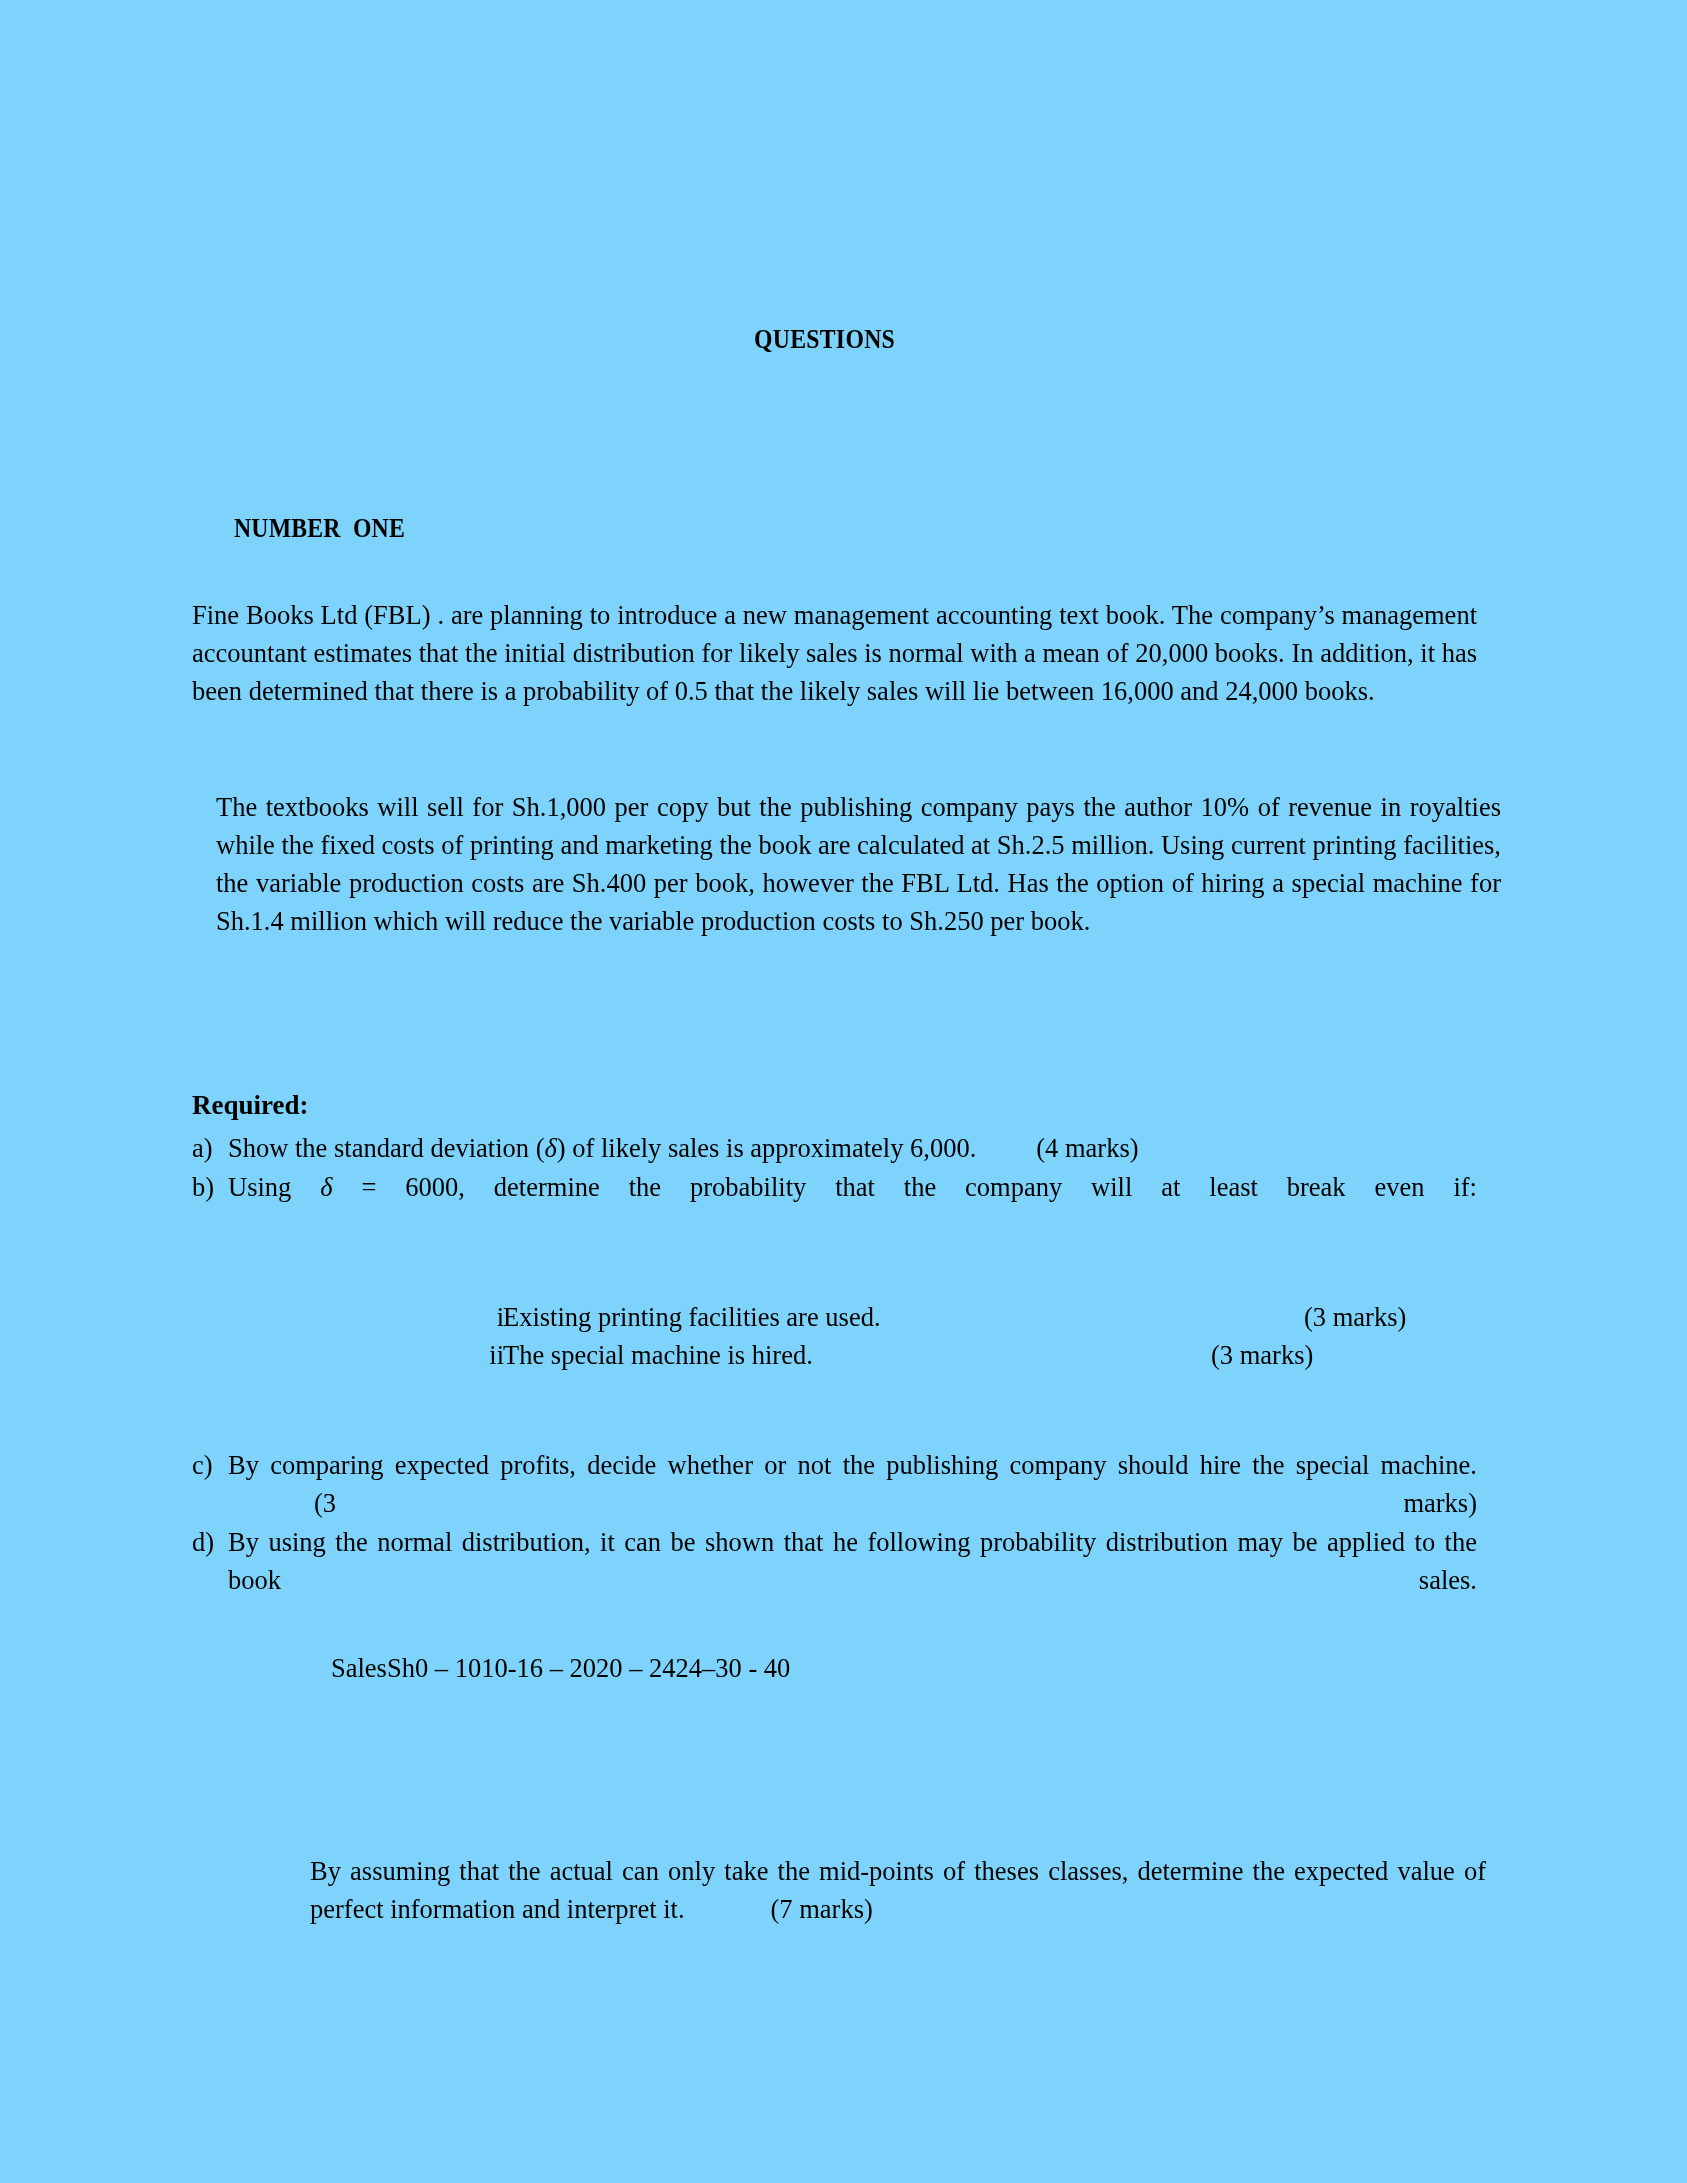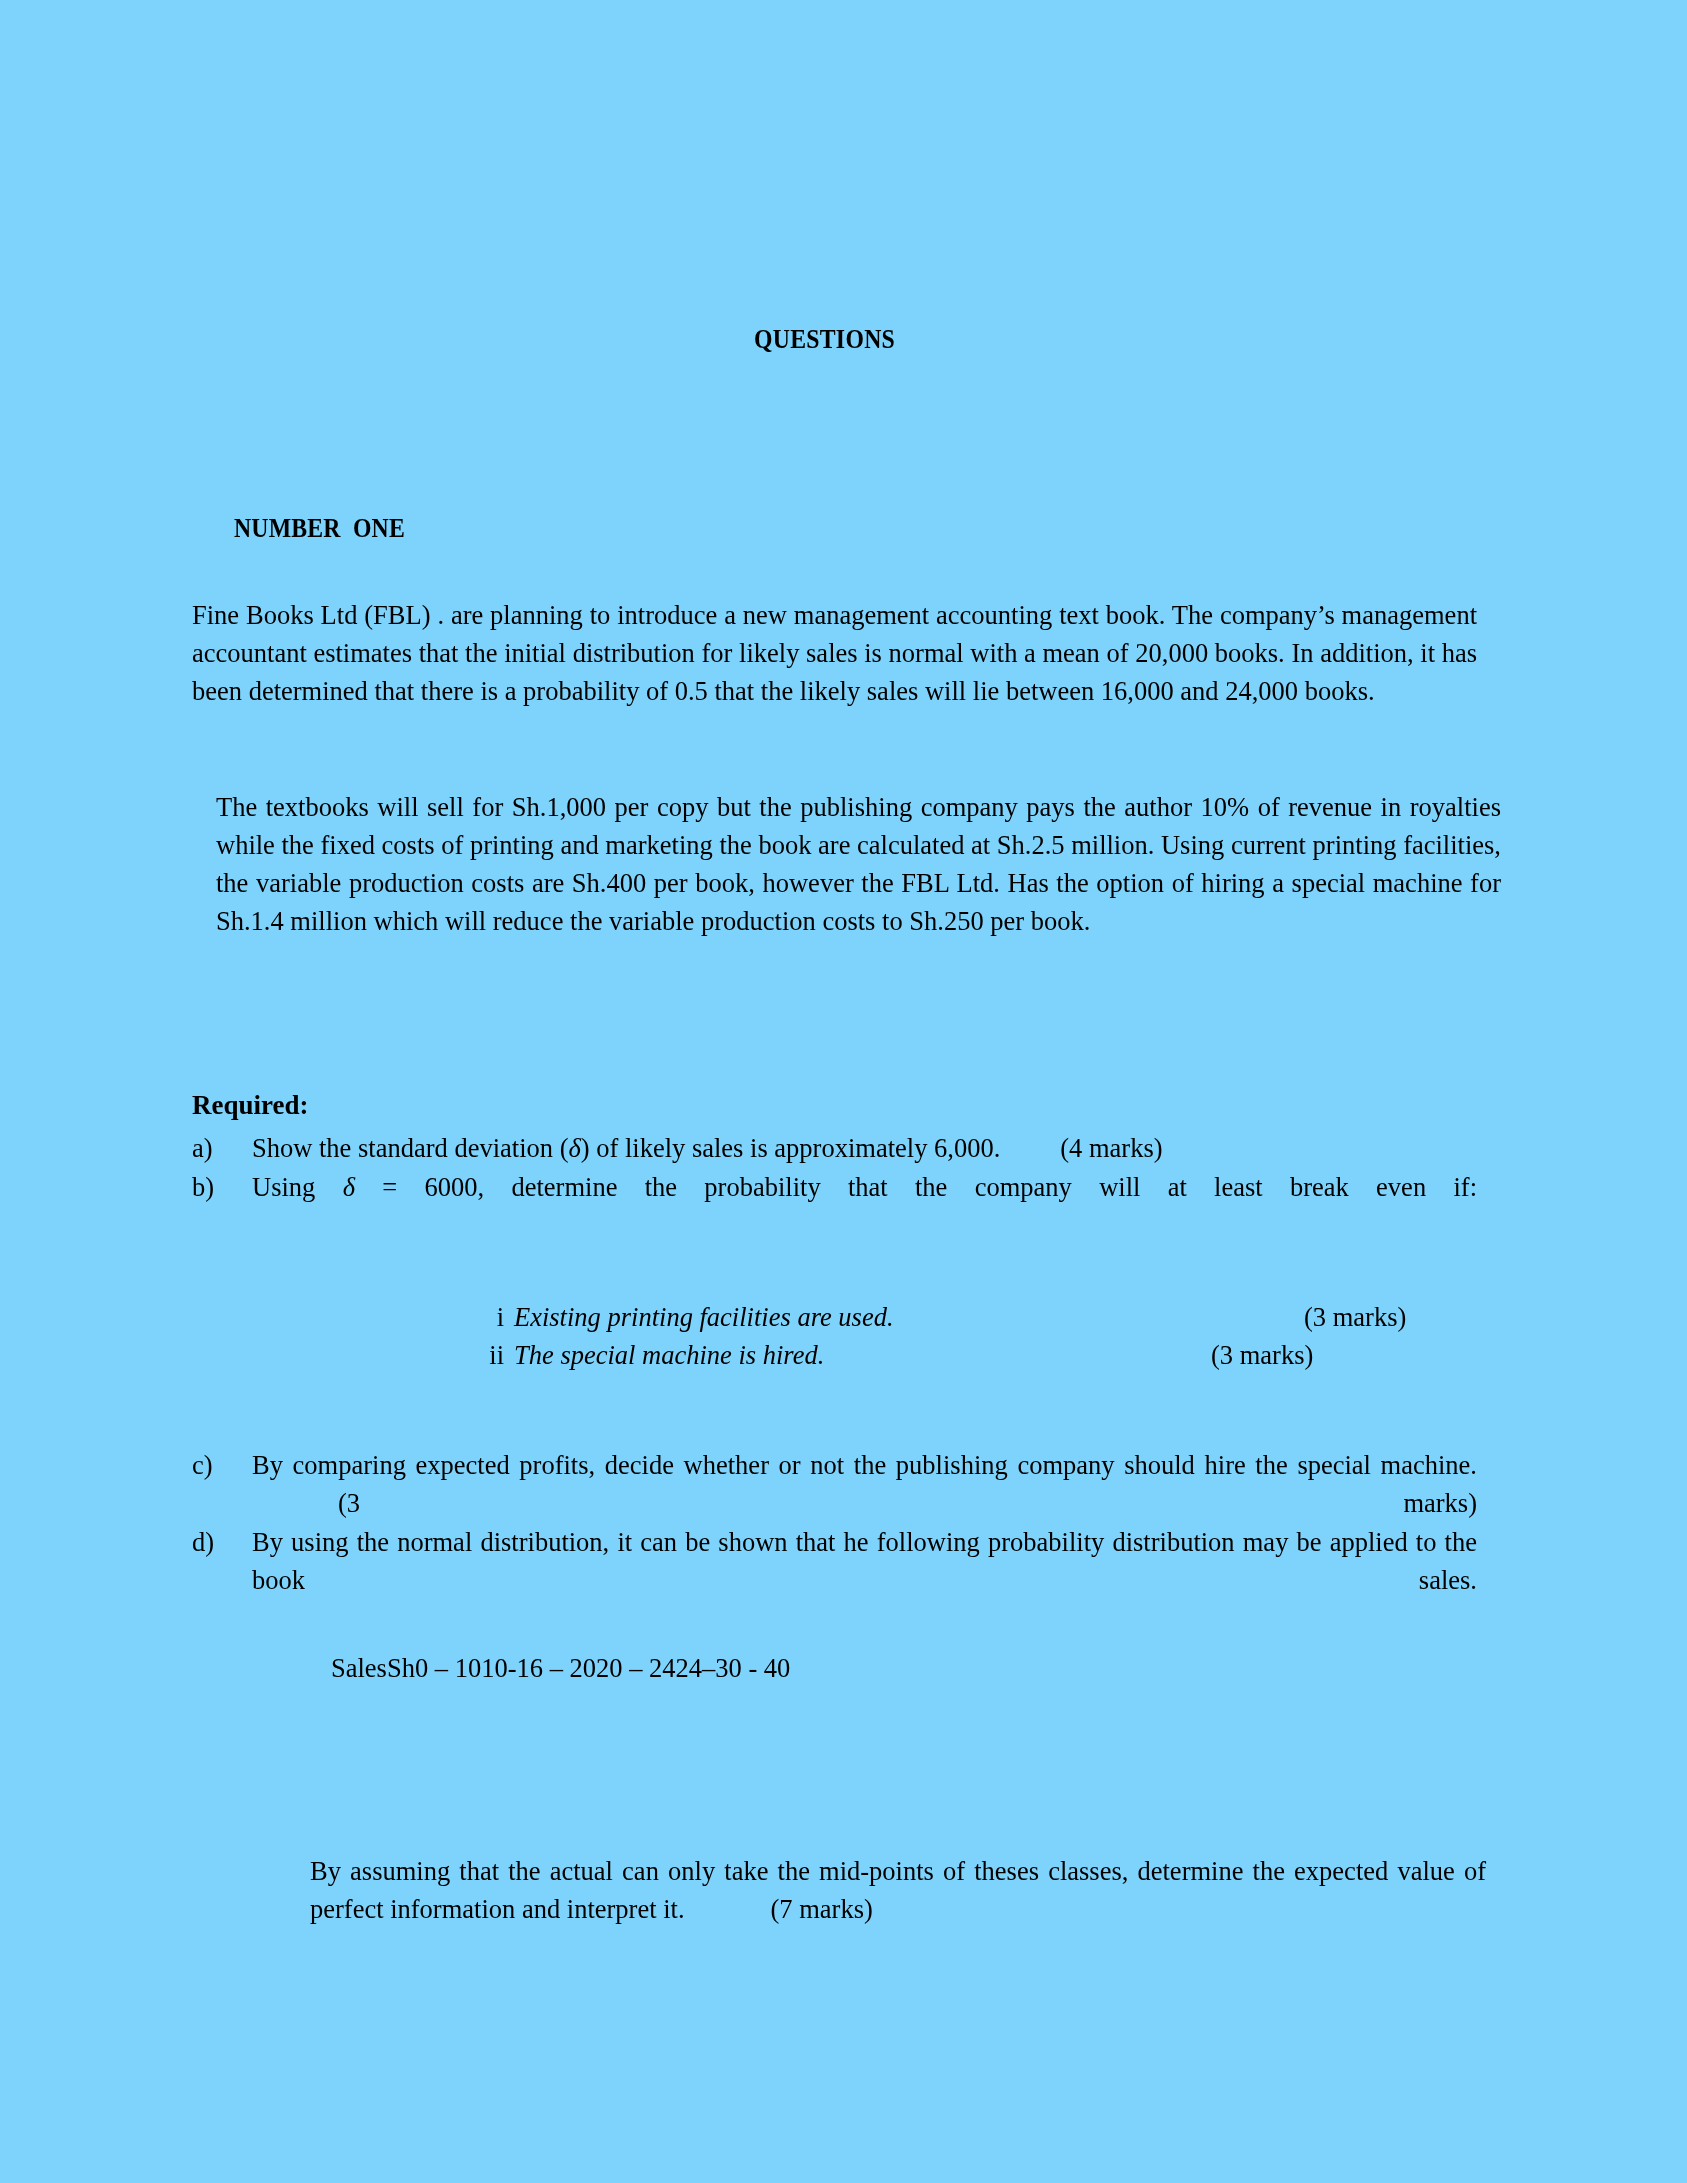--- a/index.html
+++ b/index.html
@@ -85,21 +85,21 @@
   }
   .li-marker {
     position: absolute;
     left: 0;
     top: 0;
     width: 40px;
     text-align: left;
   }
   .li-body {
     display: block;
-    margin-left: 60px;
+    margin-left: 36px;
     text-align: justify;
   }
   .li-body.fill::after {
     content: "";
     display: inline-block;
     width: 100%;
   }
 
   .item-a { top: 1129px; }
   .item-b { top: 1168px; }
@@ -119,22 +119,21 @@
   }
   .sub-marker {
     position: absolute;
     left: 0;
     top: 0;
     width: 34px;
     text-align: right;
   }
   .sub-text {
     display: block;
-    margin-left: 44px;
-    font-style: italic;
+    margin-left: 33px;
   }
   .sub-i  { left: 278px; top: 1298px; }
   .sub-ii { left: 278px; top: 1336px; }
 
   .sub-marks-i  { position: absolute; left: 834px; top: 0; white-space: pre; }
   .sub-marks-ii { position: absolute; left: 741px; top: 0; white-space: pre; }
 
   
   .data-table {
     position: absolute;

